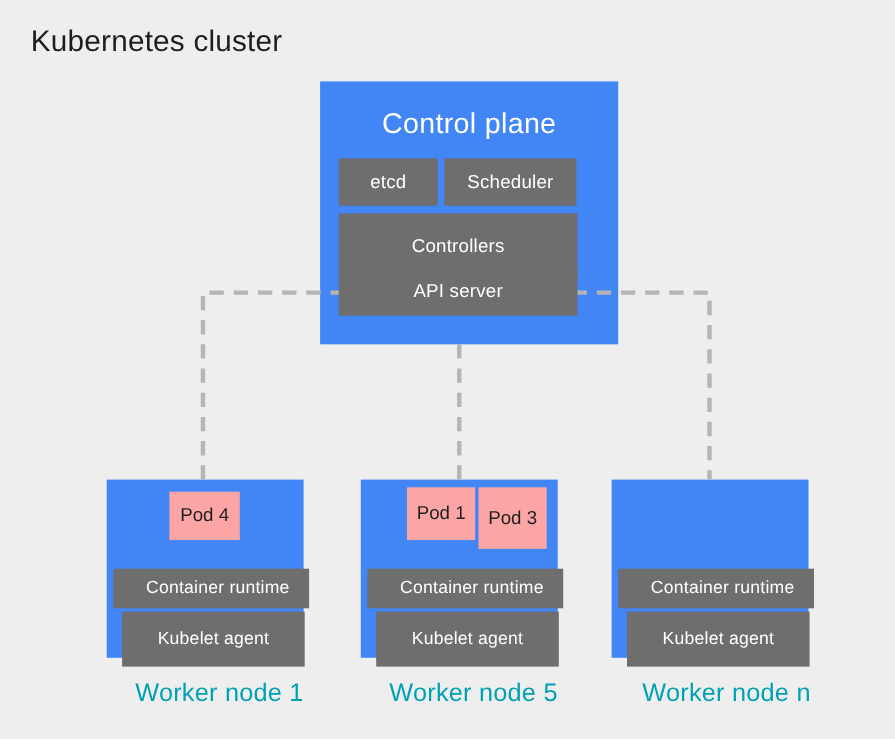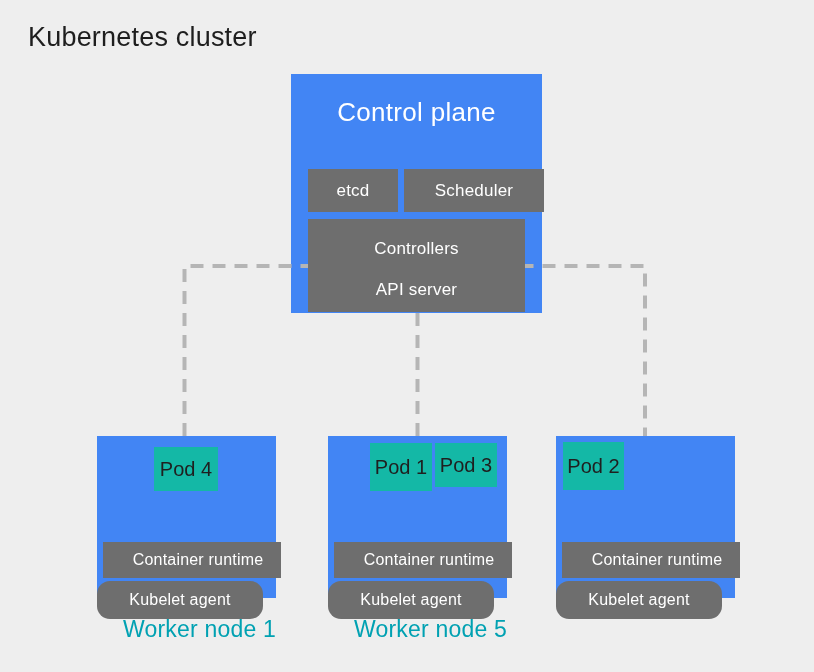--- a/index.html
+++ b/index.html
@@ -39,20 +39,21 @@
   }
   .blue-box {
     position: absolute;
     background: #4285f4;
   }
   .control-plane {
     left: 291px;
     top: 74px;
     width: 251px;
     height: 239px;
+    padding-left: 20px;
   }
   .cp-title {
     position: absolute;
     left: 0;
     top: 23px;
     width: 100%;
     text-align: center;
     font-size: 26px;
     color: #ffffff;
     letter-spacing: 0.3px;
@@ -61,54 +62,53 @@
   .gbox {
     position: absolute;
     background: #6e6e6e;
     color: #ffffff;
     font-size: 17px;
     display: flex;
     align-items: center;
     justify-content: center;
     z-index: 2;
     letter-spacing: 0.2px;
-    margin-top: 25px;
   }
   .cp-etcd       { left: 17px;  top: 70px;  width: 90px;  height: 43px; }
-  .cp-scheduler  { left: 113px; top: 70px;  width: 140px; height: 43px; }
+  .cp-scheduler  { left: 113px; top: 70px;  width: 120px; height: 43px; }
   .cp-controllers{ left: 17px;  top: 120px; width: 217px; height: 60px; }
   .cp-apiserver  { left: 17px;  top: 169px; width: 217px; height: 44px; }
 
   .worker-node {
     top: 436px;
     width: 179px;
     height: 162px;
   }
   .wn-1 { left: 97px; }
   .wn-2 { left: 328px; }
   .wn-3 { left: 556px; }
 
   .pod {
     position: absolute;
-    background: #14b8a6;
+    background: #fca5a5;
     color: #1f1f1f;
-    font-size: 20px;
+    font-size: 17px;
     display: flex;
     align-items: center;
     justify-content: center;
     z-index: 2;
   }
   .wn-1 .pod-a { left: 57px;  top: 11px; width: 64px; height: 44px; }
   .wn-2 .pod-a { left: 6px;   top: 7px;  width: 62px; height: 48px; margin-left: 36px; }
-  .wn-2 .pod-b { left: 107px; top: 7px;  width: 62px; height: 44px; }
+  .wn-2 .pod-b { left: 107px; top: 7px;  width: 62px; height: 56px; }
   .wn-3 .pod-a { left: 7px;   top: 6px;  width: 61px; height: 48px; }
   .wn-3 .pod-b { left: 109px; top: 6px;  width: 62px; height: 48px; }
 
   .wn-runtime { left: 6px; top: 81px;  width: 166px; height: 36px; font-size: 16px; padding-left: 12px; }
-  .wn-kubelet { left: 0; top: 120px; width: 166px; height: 38px; font-size: 16px; border-radius: 13px; }
+  .wn-kubelet { left: 14px; top: 120px; width: 166px; height: 50px; font-size: 16px; }
 
   .worker-label {
     position: absolute;
     top: 616px;
     width: 179px;
     text-align: right;
     font-size: 23px;
     color: #00a1b2;
     letter-spacing: 0.2px;
     white-space: nowrap;
@@ -144,21 +144,21 @@
   </div>
 
   <div class="blue-box worker-node wn-2">
     <div class="pod pod-a">Pod 1</div>
     <div class="pod pod-b">Pod 3</div>
     <div class="gbox wn-runtime">Container runtime</div>
     <div class="gbox wn-kubelet">Kubelet agent</div>
   </div>
 
   <div class="blue-box worker-node wn-3">
-    <div class="pod pod-a">Pod 2</div>
     <div class="gbox wn-runtime">Container runtime</div>
     <div class="gbox wn-kubelet">Kubelet agent</div>
   </div>
 
   <div class="worker-label wl-1">Worker node 1</div>
   <div class="worker-label wl-2">Worker node 5</div>
+  <div class="worker-label wl-3">Worker node n</div>
 
 </div>
 
 </body></html>

